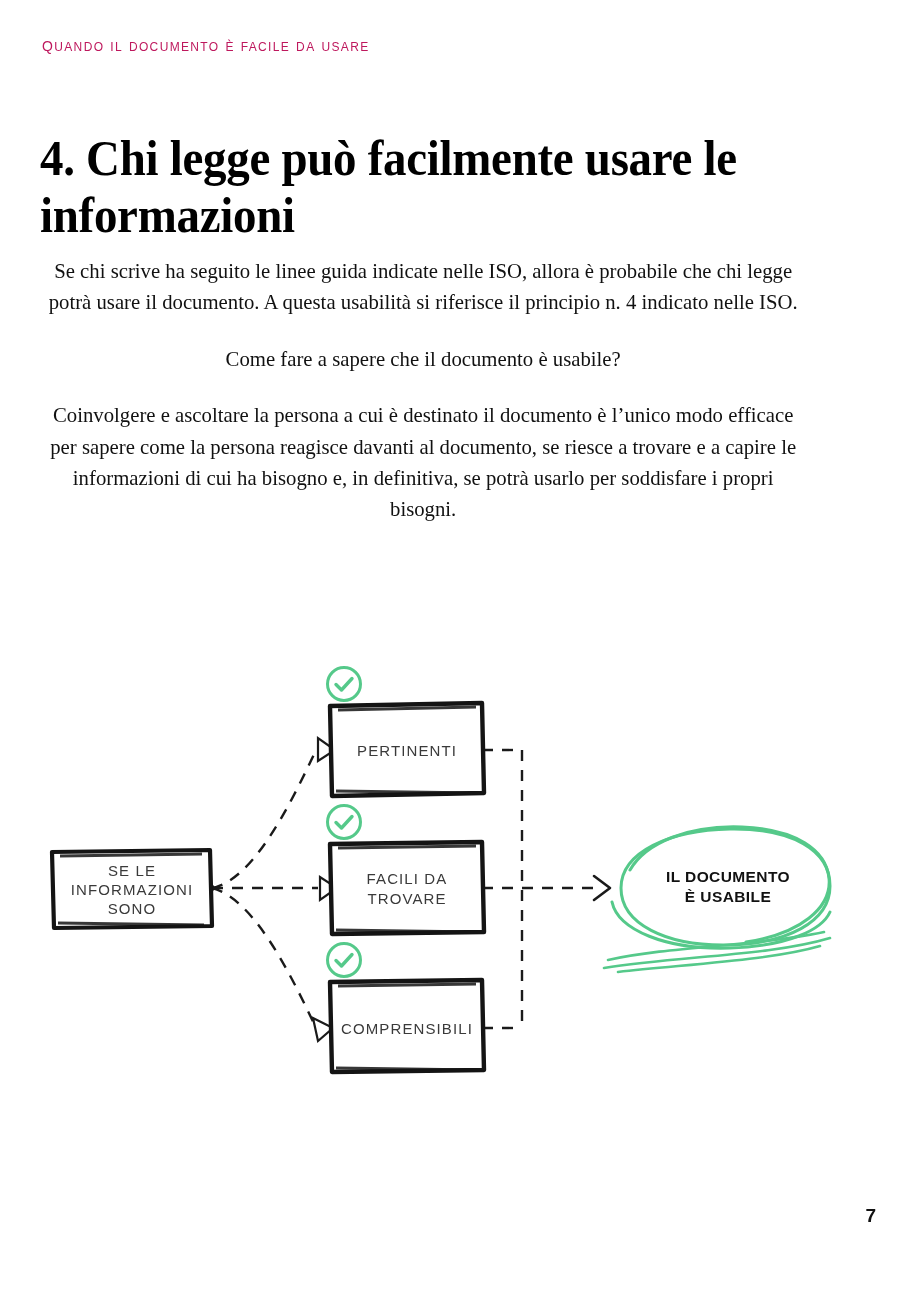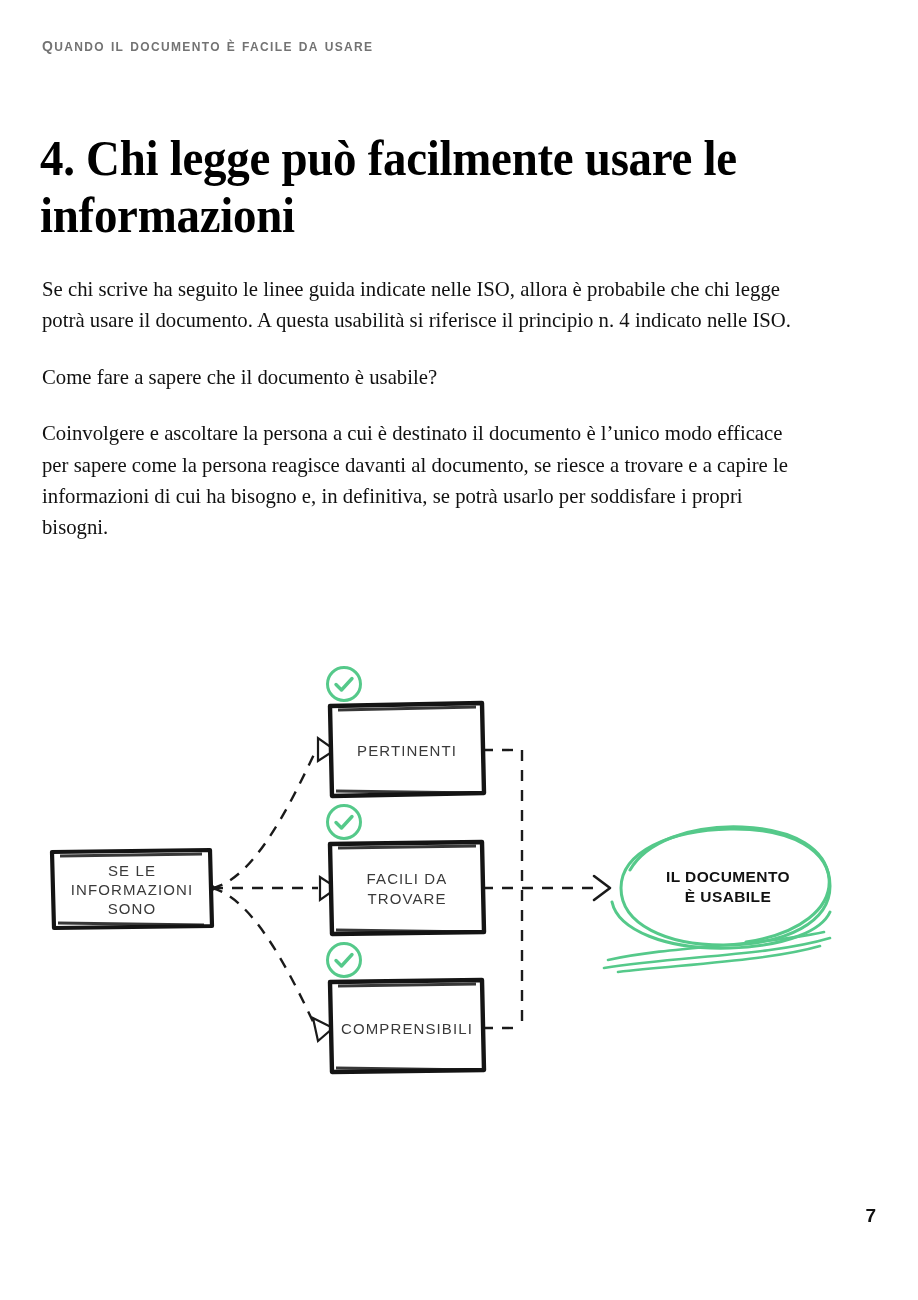--- a/index.html
+++ b/index.html
@@ -22,24 +22,24 @@
     width: 918px;
     height: 1300px;
   }
 
   
   .running-head {
     position: absolute;
     left: 42px;
     top: 33px;
     font-family: "Liberation Sans", sans-serif;
-    font-weight: bold;
+    font-weight: normal;
     font-size: 16.5px;
     letter-spacing: 1.35px;
-    color: #737373;
+    color: #be185d;
     font-variant: small-caps;
     text-transform: lowercase;
     white-space: nowrap;
   }
   .running-head::first-letter { font-size: 19.5px; }
 
   
   .chapter-title {
     position: absolute;
     left: 40px;
@@ -52,22 +52,23 @@
     letter-spacing: -0.3px;
     color: #000000;
     transform: scaleX(0.92);
     transform-origin: left top;
   }
 
   
   .body-copy {
     position: absolute;
     left: 42px;
-    top: 274px;
+    top: 256px;
     width: 790px;
+    text-align: center;
   }
   .body-copy p {
     margin: 0 0 25px 0;
     font-family: "Liberation Serif", serif;
     font-size: 21.5px;
     line-height: 1.46;
     color: #111111;
     transform: scaleX(0.965);
     transform-origin: left top;
   }

